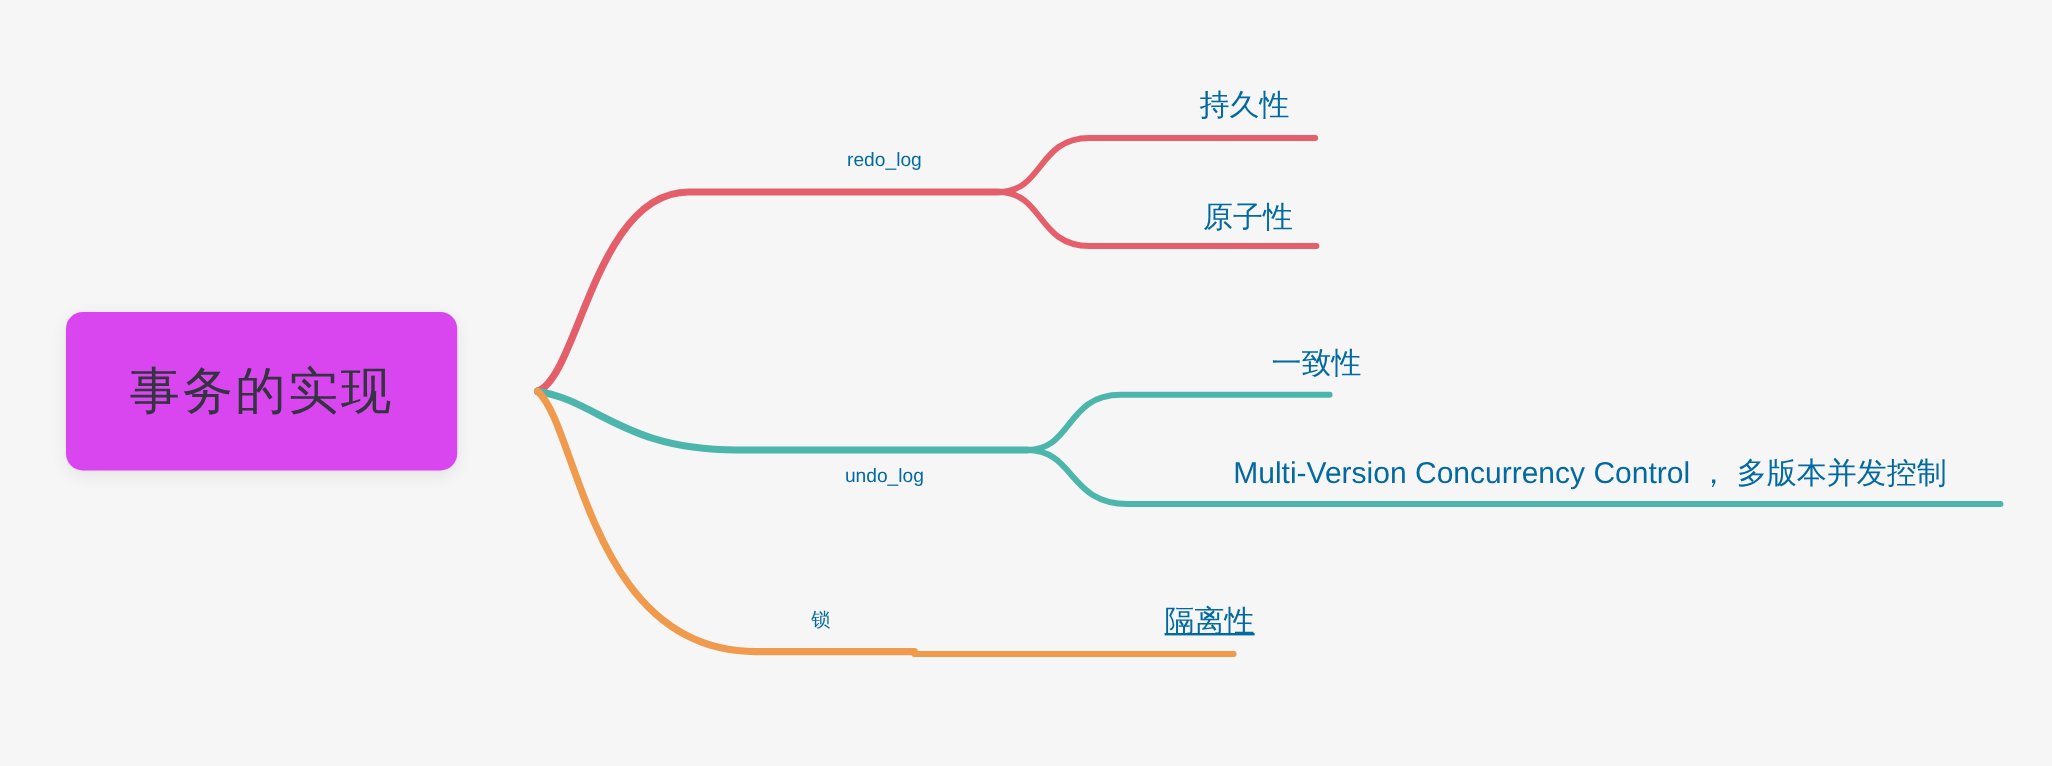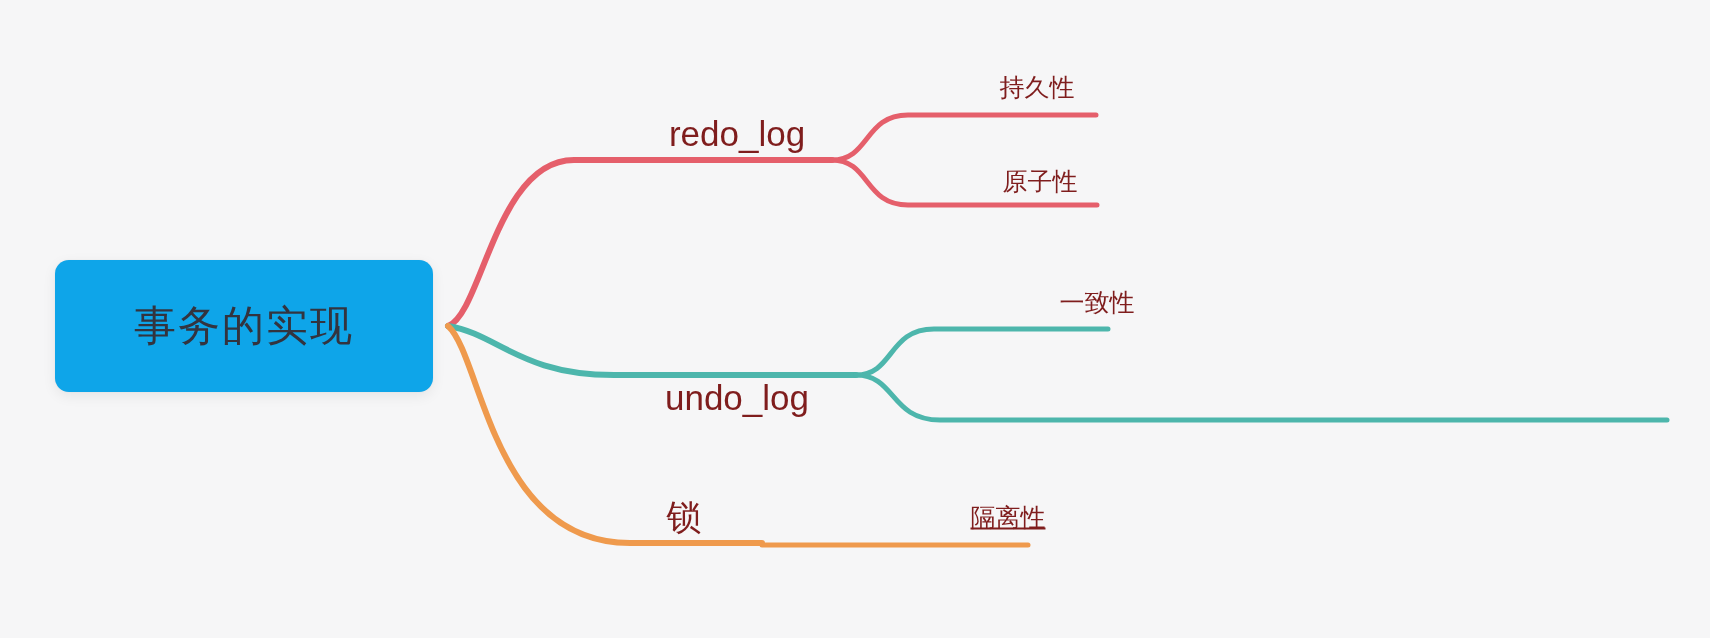--- a/index.html
+++ b/index.html
@@ -19,44 +19,44 @@
   .connector-layer {
     position: absolute;
     left: 0; top: 0;
     width: 1710px;
     height: 638px;
   }
   .root-node {
     position: absolute;
     left: 55px;
     top: 260px;
-    width: 378px;
+    width: 326px;
     height: 132px;
-    background: #0ea5e9;
+    background: #d946ef;
     border-radius: 14px;
     box-shadow: 0 4px 14px rgba(0,0,0,0.07), 0 0 2px rgba(0,0,0,0.05);
     display: flex;
     align-items: center;
     justify-content: center;
     cursor: pointer;
   }
   .root-node .root-label {
     font-size: 42px;
     color: #33343f;
     letter-spacing: 2px;
     white-space: nowrap;
   }
   .node-label {
     position: absolute;
     transform: translate(-50%, -50%);
     white-space: nowrap;
-    color: #7f1d1d;
+    color: #0369a1;
     cursor: pointer;
   }
-  .lvl1 { font-size: 35px; }
+  .lvl1 { font-size: 16px; }
   .lvl2 { font-size: 25px; }
 </style>
 </head>
 <body>
 
 <div class="canvas">
 
   <svg class="connector-layer" viewBox="0 0 1710 638" xmlns="http://www.w3.org/2000/svg">
 
     <path d="M448,326 C482,314 496,160 574,160 L832,160" fill="none" stroke-width="6" stroke-linecap="round" stroke="#e55f6b"></path>
@@ -75,15 +75,16 @@
     <span class="root-label">事务的实现</span>
   </div>
 
   <div class="node-label lvl1" style="left:737px; top:134px;">redo_log</div>
   <div class="node-label lvl1" style="left:737px; top:350px;margin-top:48px;">undo_log</div>
   <div class="node-label lvl1" style="left:684px; top:517px;">锁</div>
 
   <div class="node-label lvl2" style="left:1037px; top:87px;">持久性</div>
   <div class="node-label lvl2" style="left:1040px; top:181px;">原子性</div>
   <div class="node-label lvl2" style="left:1097px; top:302px;">一致性</div>
+  <div class="node-label lvl2" style="left:1325px; top:394px;">Multi-Version Concurrency Control ， 多版本并发控制</div>
   <div class="node-label lvl2" style="left:1008px; top:517px;text-decoration:underline;">隔离性</div>
 
 </div>
 
 </body></html>

